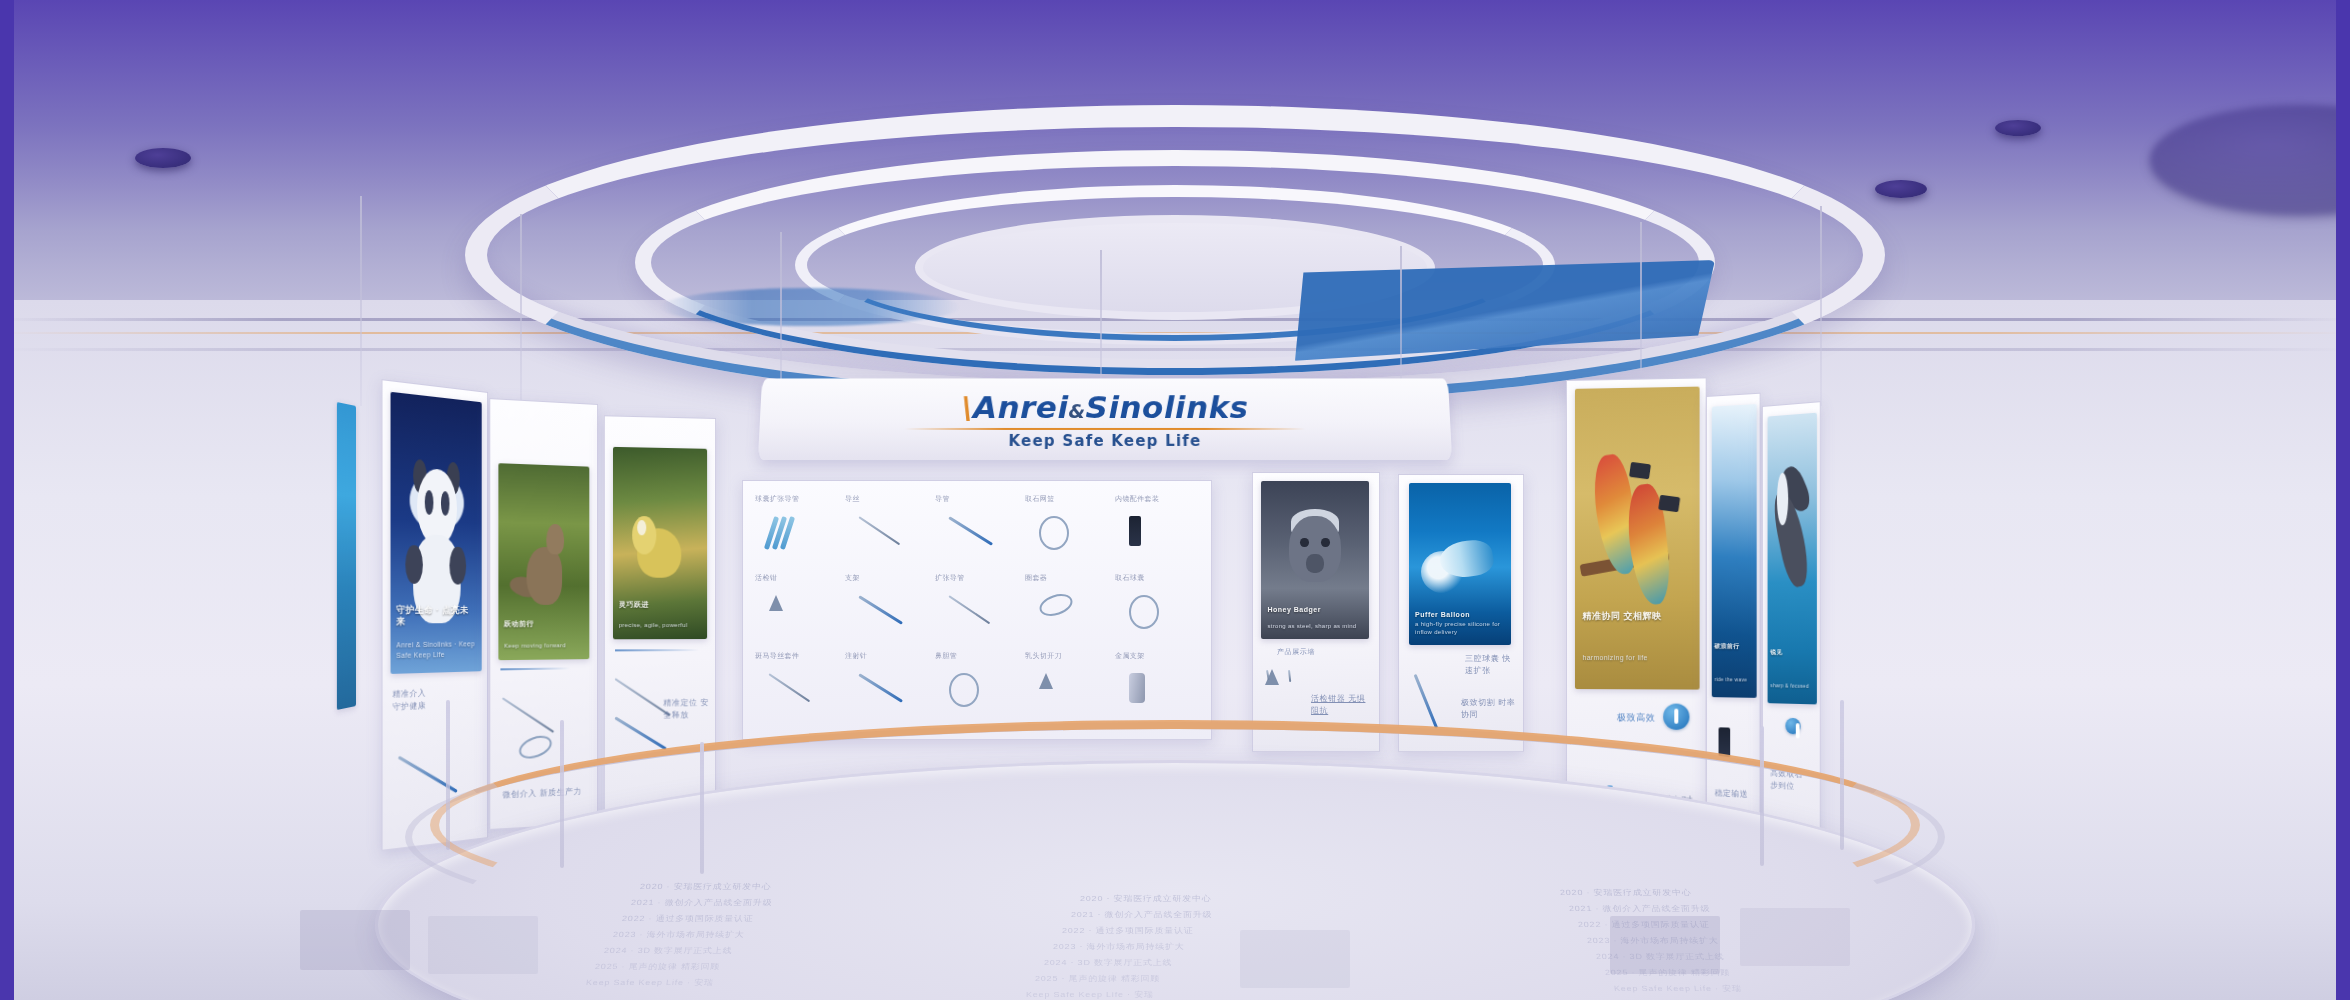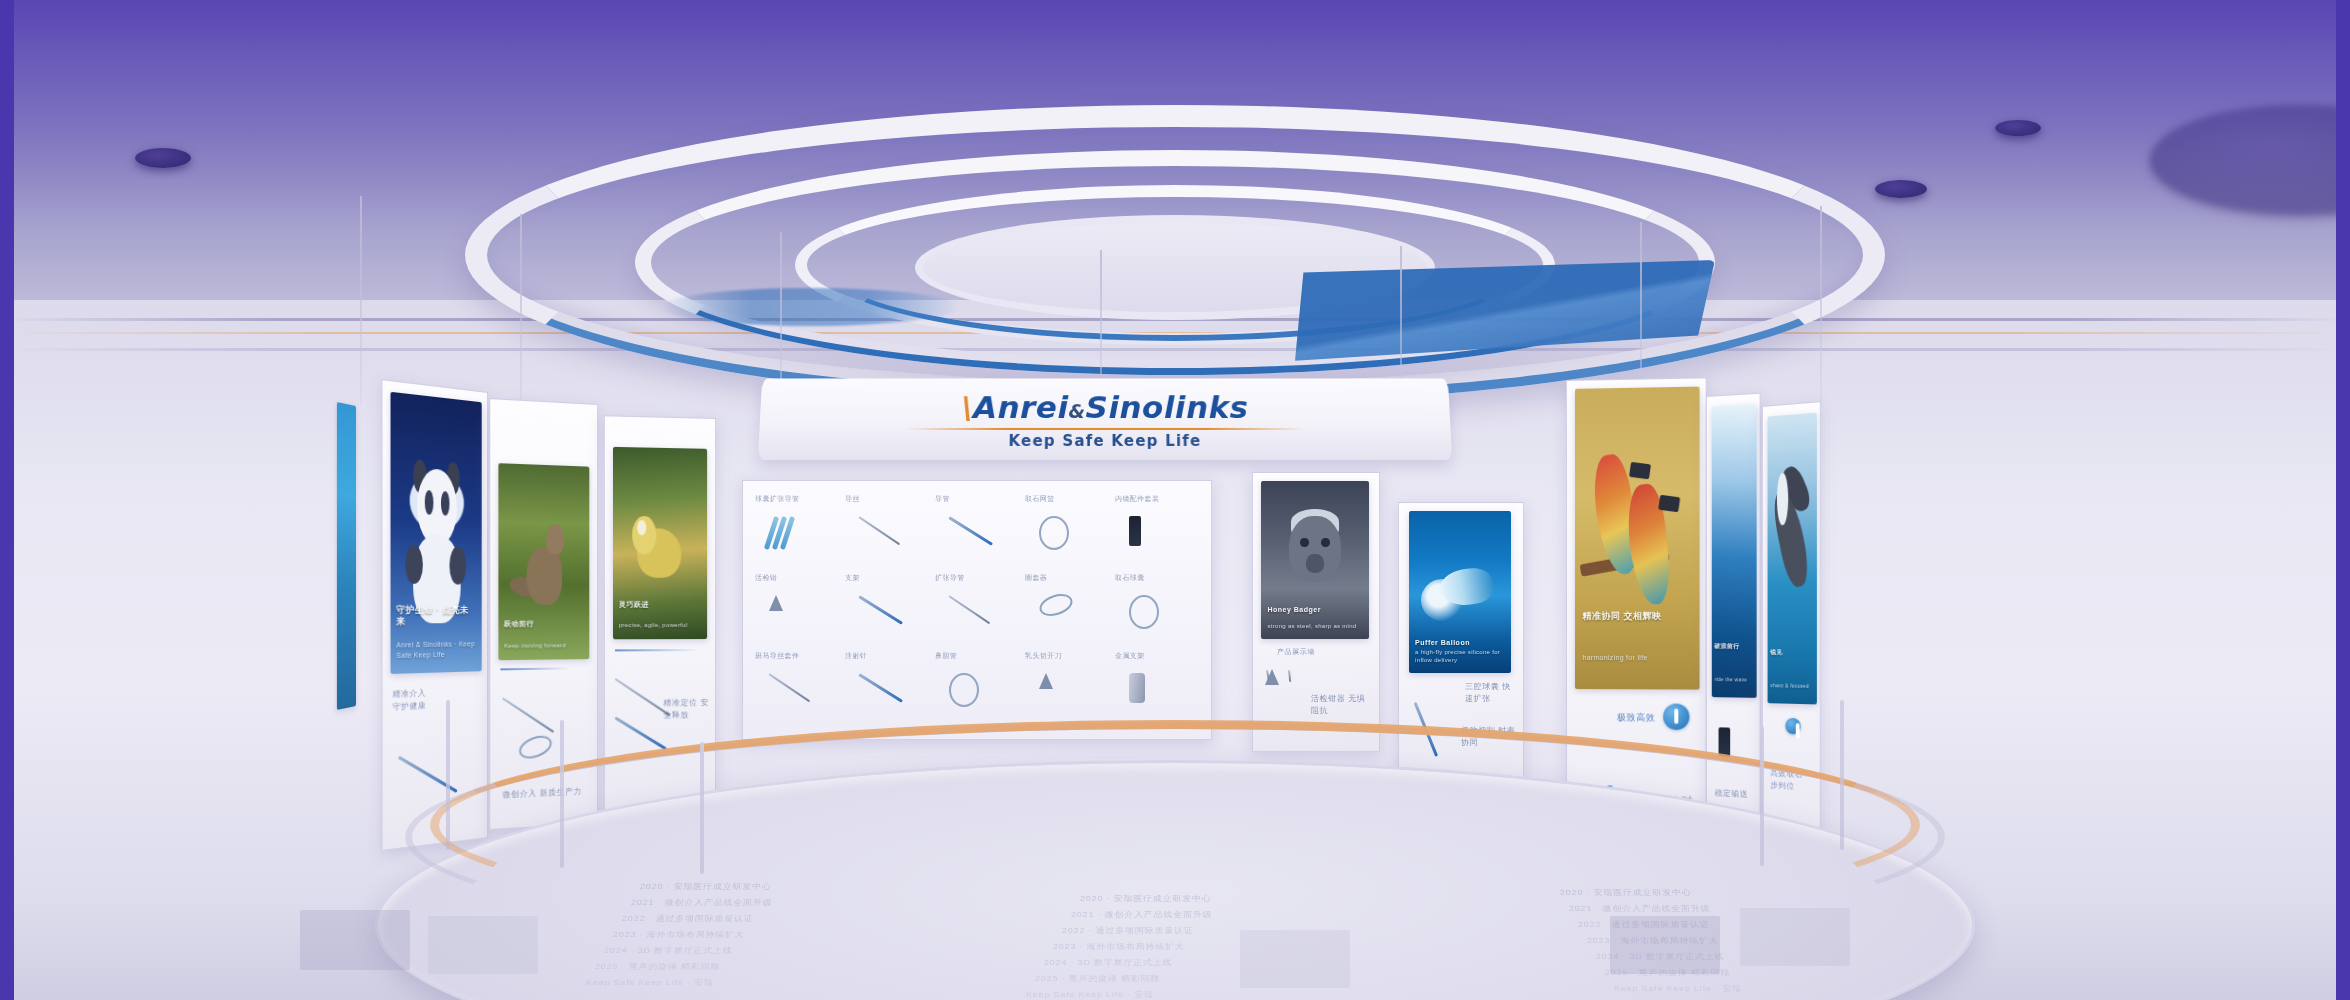--- a/index.html
+++ b/index.html
@@ -523,24 +523,24 @@
         <div class="silho badger-eye-l"></div>
         <div class="silho badger-eye-r"></div>
         <div class="silho badger-snout"></div>
         <div class="ptitle" style="font-size:7px;">Honey Badger</div>
         <div class="psub" style="font-size:6px;">strong as steel, sharp as mind</div>
       </div>
       <div class="pcaption" style="left:24px;top:174px;font-size:7px;">产品展示墙</div>
       <div class="dev dev-tri" style="left:12px;top:196px;"></div>
       <div class="dev dev-thin" style="left:14px;top:196px;width:10px;transform:rotate(80deg);"></div>
       <div class="dev dev-thin" style="left:36px;top:196px;width:12px;transform:rotate(84deg);"></div>
-      <div class="pcaption" style="left:58px;top:220px;width:60px;">活检钳器 无惧阻抗</div>
-    </div>
-
-    <div class="panel" style="left:1398px;top:502px;width:126px;height:278px;">
+      <div class="pcaption" style="left:58px;top:220px;width:60px;text-decoration:underline;">活检钳器 无惧阻抗</div>
+    </div>
+
+    <div class="panel" style="left:1398px;top:474px;width:126px;height:278px;">
       <div class="poster art-ocean" style="left:10px;top:8px;width:102px;height:162px;">
         <div class="silho ocean-foam"></div>
         <div class="silho ocean-dolph"></div>
         <div class="ptitle" style="font-size:7px;">Puffer Balloon</div>
         <div class="psub" style="font-size:6px;">a high-fly precise silicone for inflow delivery</div>
       </div>
       <div class="pcaption" style="left:66px;top:178px;width:52px;">三腔球囊 快速扩张</div>
       <div class="dev dev-straight" style="left:16px;top:198px;width:58px;transform:rotate(68deg);"></div>
       <div class="pcaption" style="left:62px;top:222px;width:56px;">极致切割 时率协同</div>
     </div>

